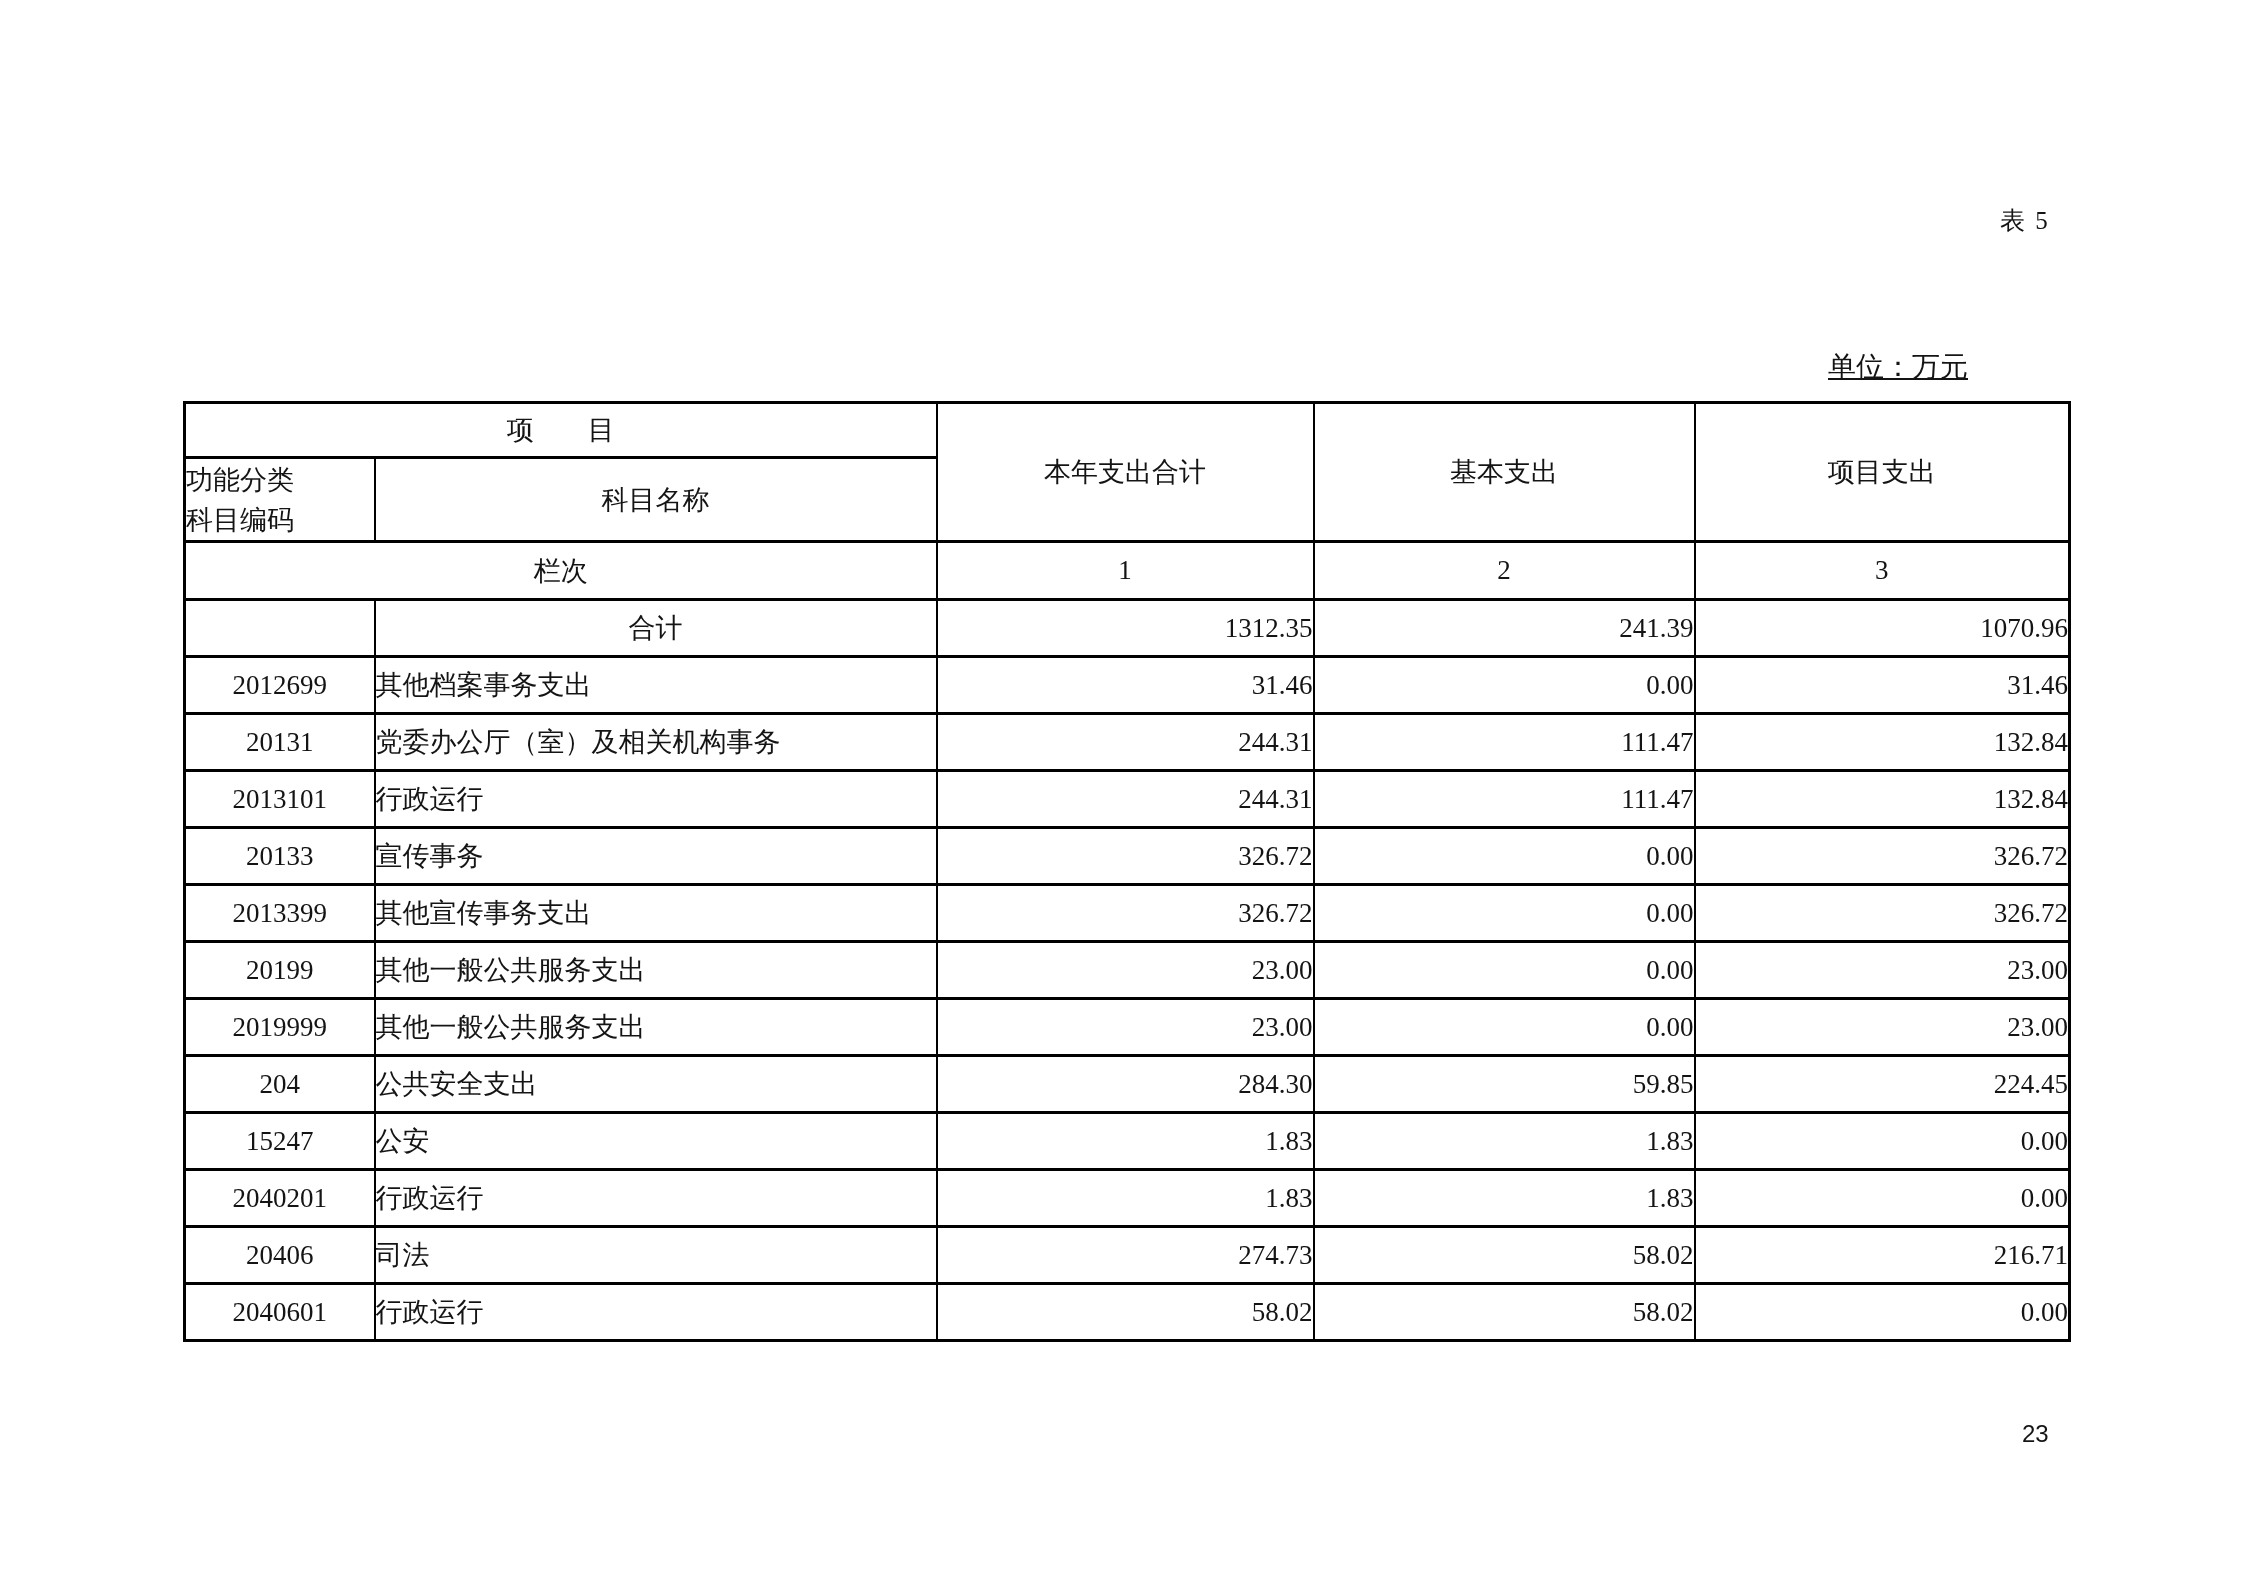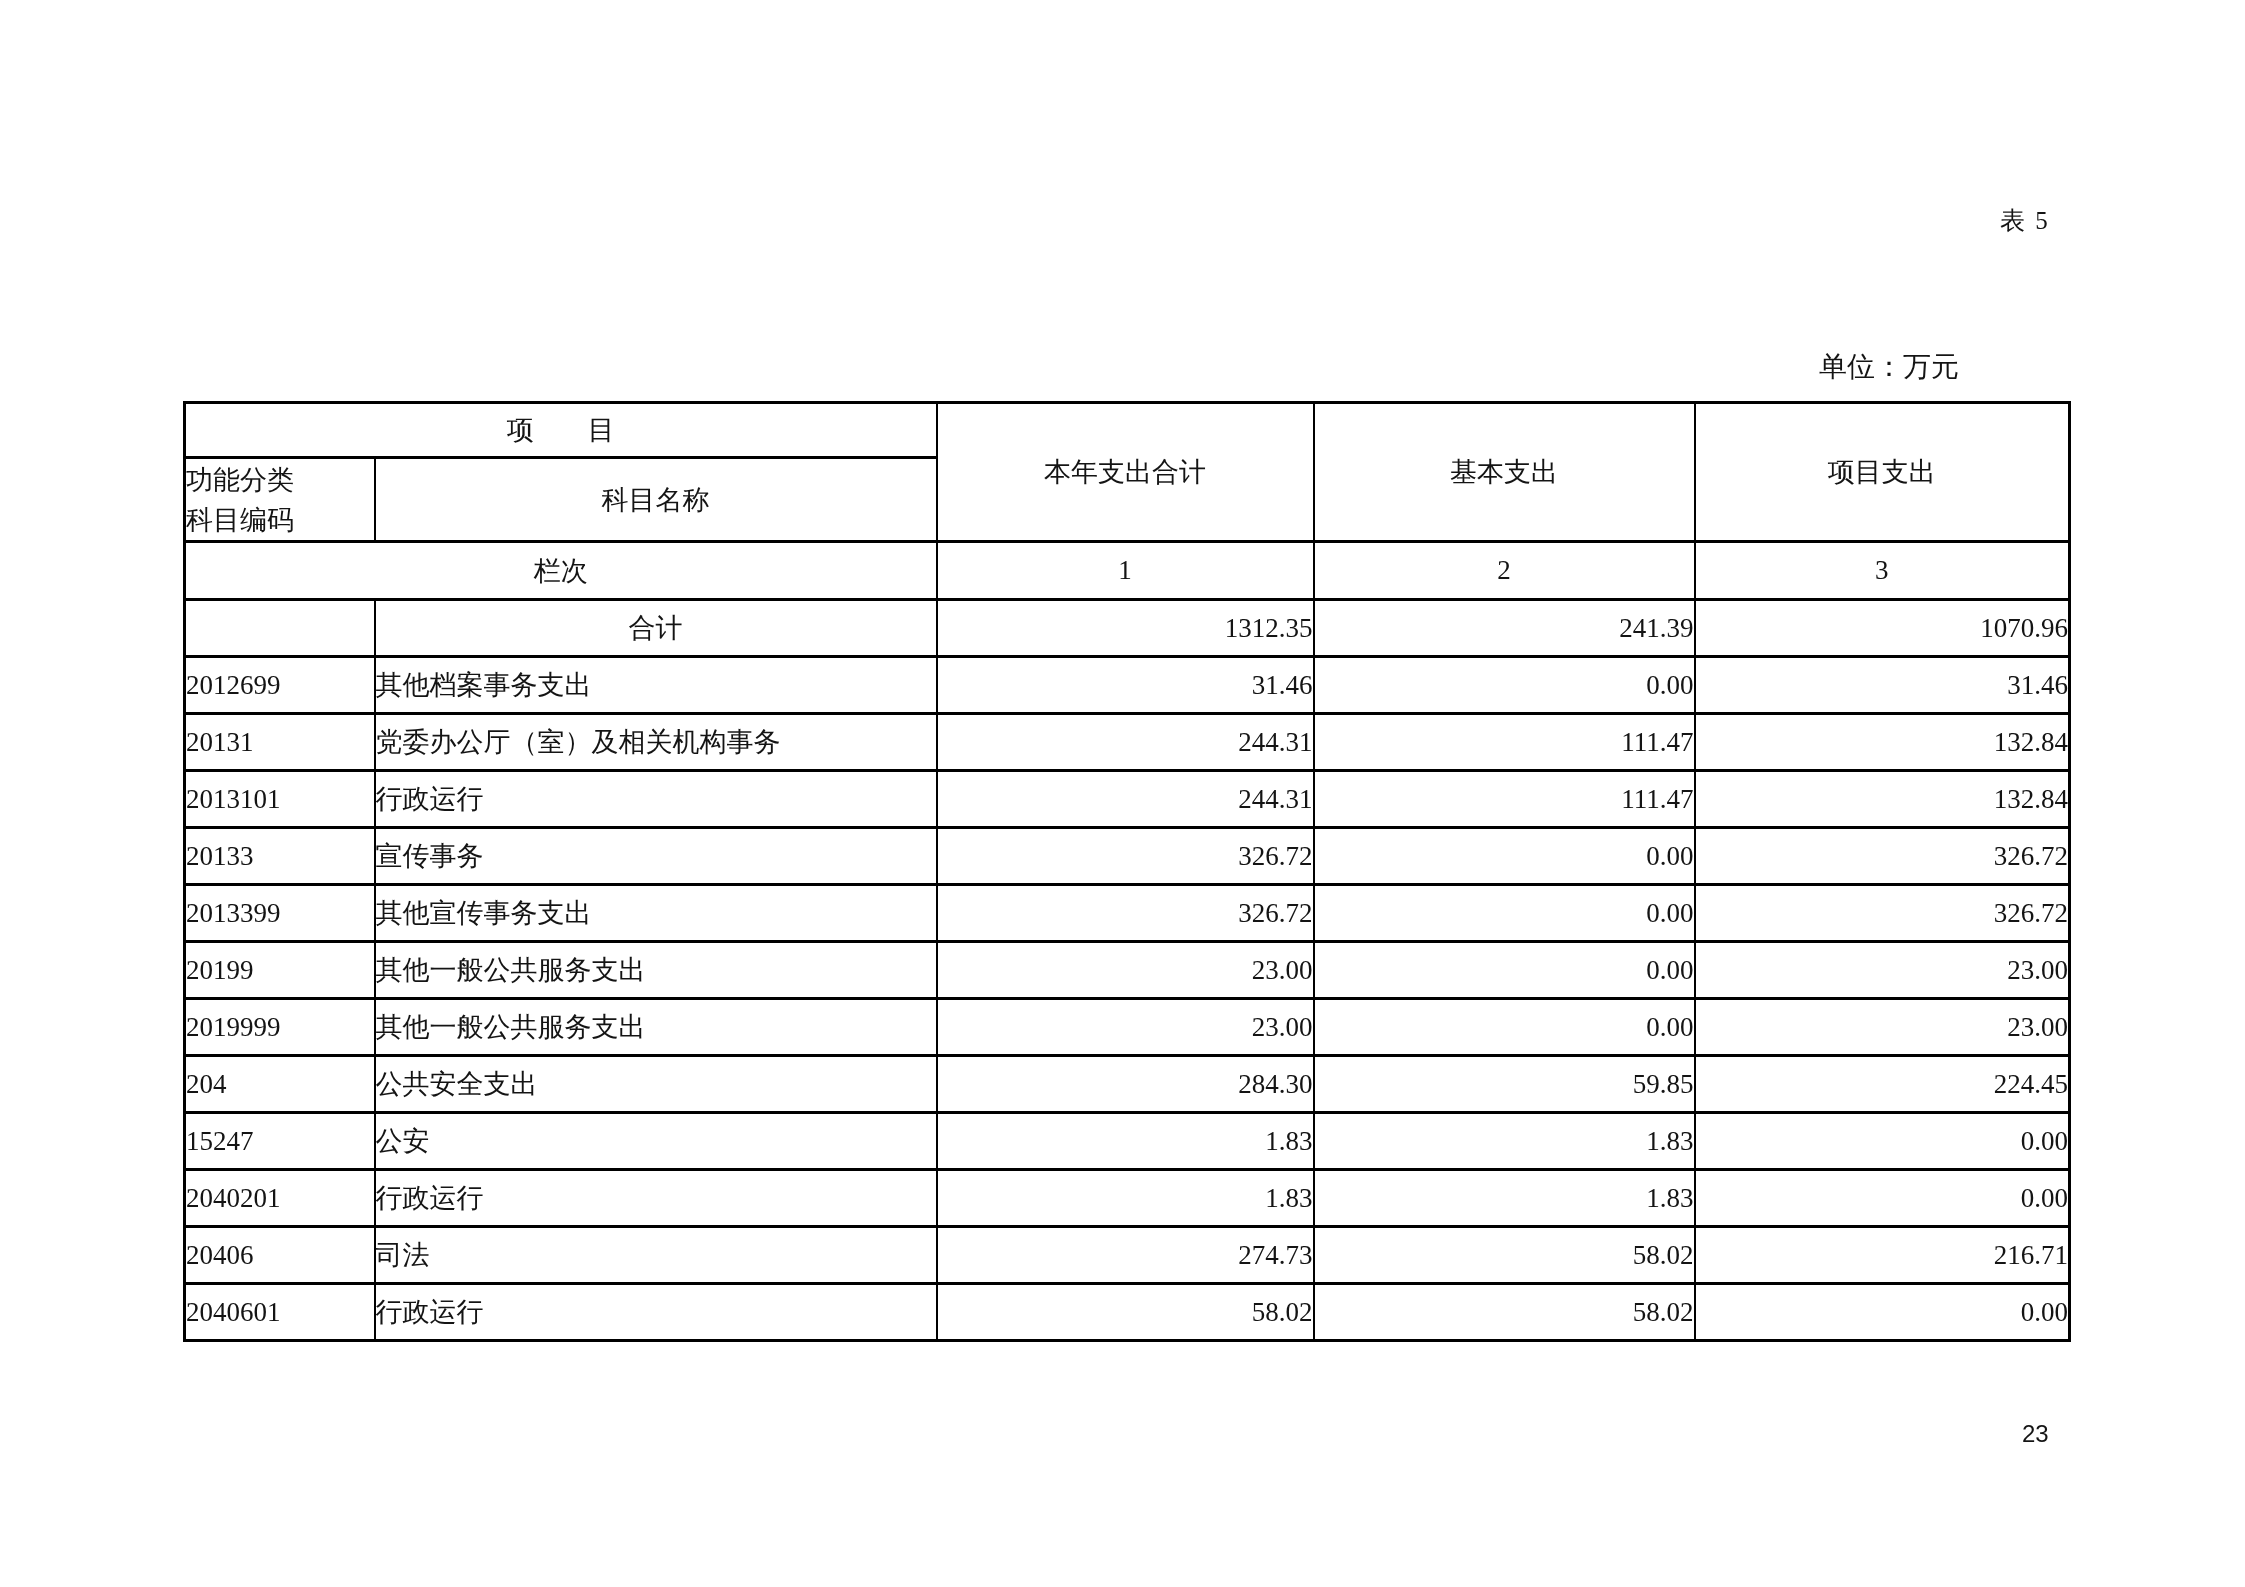--- a/index.html
+++ b/index.html
@@ -33,21 +33,21 @@
     white-space: nowrap;
   }
   .meta-line {
     position: absolute;
     top: 348px;
     font-size: 28px;
     white-space: nowrap;
   }
   .dept-line { left: 183px; }
   .dept-value { margin-left: 24px; }
-  .unit-line { right: 286px; }
+  .unit-line { right: 277px; text-decoration: underline; }
 
   table.budget {
     position: absolute;
     left: 183px;
     top: 401px;
     width: 1885px;
     border-collapse: collapse;
     table-layout: fixed;
     border: 3px solid #000;
     font-size: 27px;
@@ -58,21 +58,21 @@
     vertical-align: middle;
     padding: 0;
     overflow: hidden;
     white-space: nowrap;
   }
   tr.r-head1 { height: 55px; }
   tr.r-head2 { height: 84px; }
   tr.r-lanci { height: 58px; }
   tr.r-data  { height: 57px; }
   td.c-center { text-align: center; }
-  td.c-code   { text-align: left; padding-left: 10px; }
+  td.c-code   { text-align: center; padding-left: 10px; }
   td.c-name   { text-align: left; padding-left: 14px; }
   td.c-num    { text-align: right; padding-right: 16px; }
   .code-head-lines { padding-left: 0; line-height: 40px; }
   .page-number {
     position: absolute;
     left: 2022px;
     top: 1420px;
     font-size: 24px;
     font-family: "Liberation Sans", "DejaVu Sans", sans-serif;
   }

